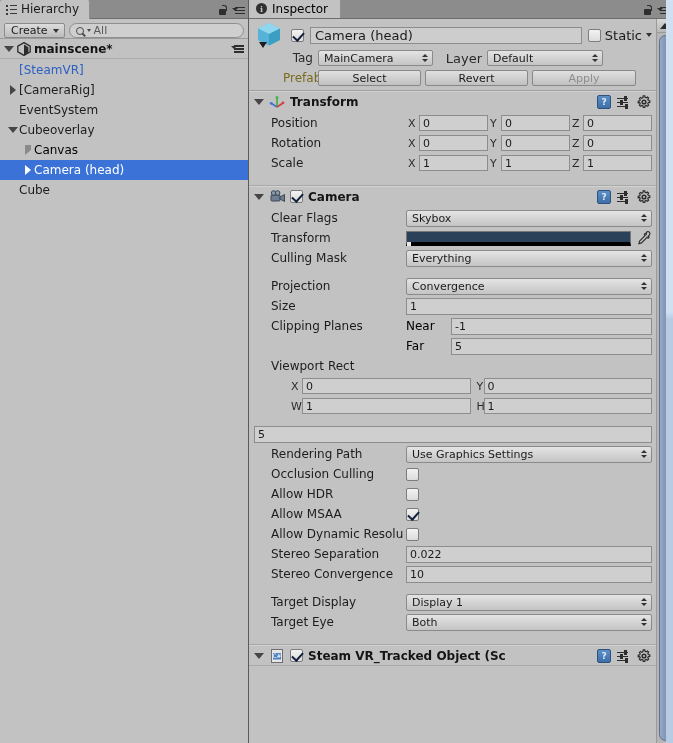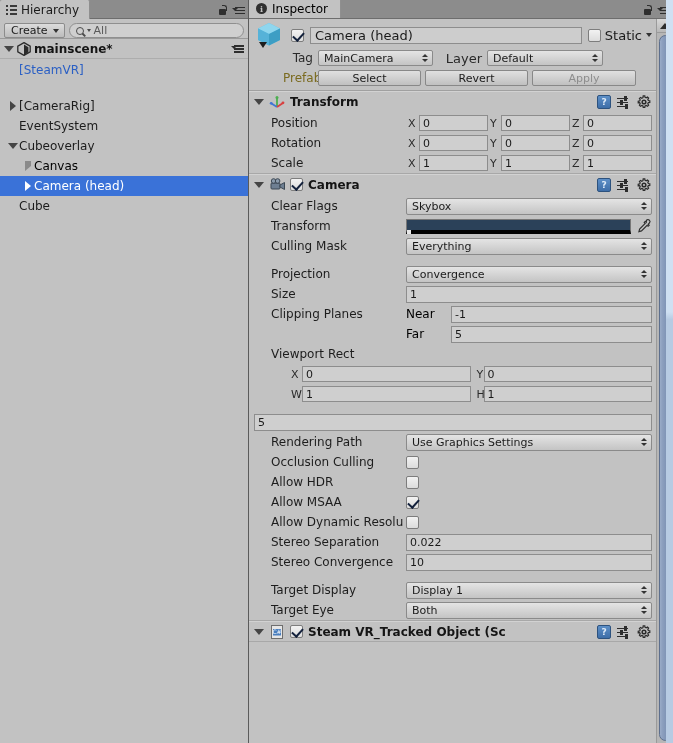--- a/index.html
+++ b/index.html
@@ -19,21 +19,21 @@
     width: 249px; height: 743px;
     background: #c2c2c2;
     border-right: 1px solid #5b5b5b;
     position: relative;
     display: flex; flex-direction: column;
   }
   .panel-tabbar {
     height: 19px;
     background: #8c8c8c;
     position: relative;
-    display: flex; align-items: flex-start;
+    display: flex; align-items: center;
     border-bottom: 1px solid #6d6d6d;
   }
   .tab {
     height: 19px;
     background: #c2c2c2;
     padding: 0 10px 0 6px;
     display: flex; align-items: center; gap: 4px;
     border-right: 1px solid #8f8f8f;
     font-size: 12px; color: #1a1a1a;
     border-top-left-radius: 2px; border-top-right-radius: 2px;
@@ -275,21 +275,21 @@
   .preset-icon i:nth-child(2){ top:6px; width:11px; }
   .preset-icon i:nth-child(3){ top:10px; width:11px; }
   .preset-icon b {
     position:absolute; width:2.5px; height:5px; background:#2c2c2c; display:block;
   }
   .preset-icon b:nth-of-type(1){ top:0px; left:7px; }
   .preset-icon b:nth-of-type(2){ top:4px; left:3px; }
   .preset-icon b:nth-of-type(3){ top:8px; left:8px; }
   .gear-icon { width:14px; height:14px; position:relative; }
 
-  .comp-body { padding: 2px 4px 0 5px; }
+  .comp-body { padding: 2px 4px 12px 5px; }
   .field-row {
     display: flex; align-items: center;
     height: 20px;
     gap: 0;
   }
   .f-label {
     font-size: 12px; color:#1d1d1d;
     width: 152px; flex: 0 0 auto;
     padding-left: 17px;
     white-space: nowrap; overflow: hidden;
@@ -394,21 +394,21 @@
       </span>
       <span class="scene-name">mainscene*</span>
       <span class="menu-icon scene-menu"></span>
     </div>
 
     <div class="tree" id="tree">
         <div class="tree-row prefab" style="padding-left: 6px;">
           <span class="row-tri"></span>
           <span class="row-label">[SteamVR]</span>
         </div>
-        <div class="tree-row" style="padding-left: 6px; margin-top: 16px;">
+        <div class="tree-row" style="padding-left: 6px;">
           <span class="row-tri">
             <span class="tri closed"></span>
           </span>
           <span class="row-label">[CameraRig]</span>
         </div>
         <div class="tree-row" style="padding-left: 6px;">
           <span class="row-tri"></span>
           <span class="row-label">EventSystem</span>
         </div>
         <div class="tree-row" style="padding-left: 6px;">

